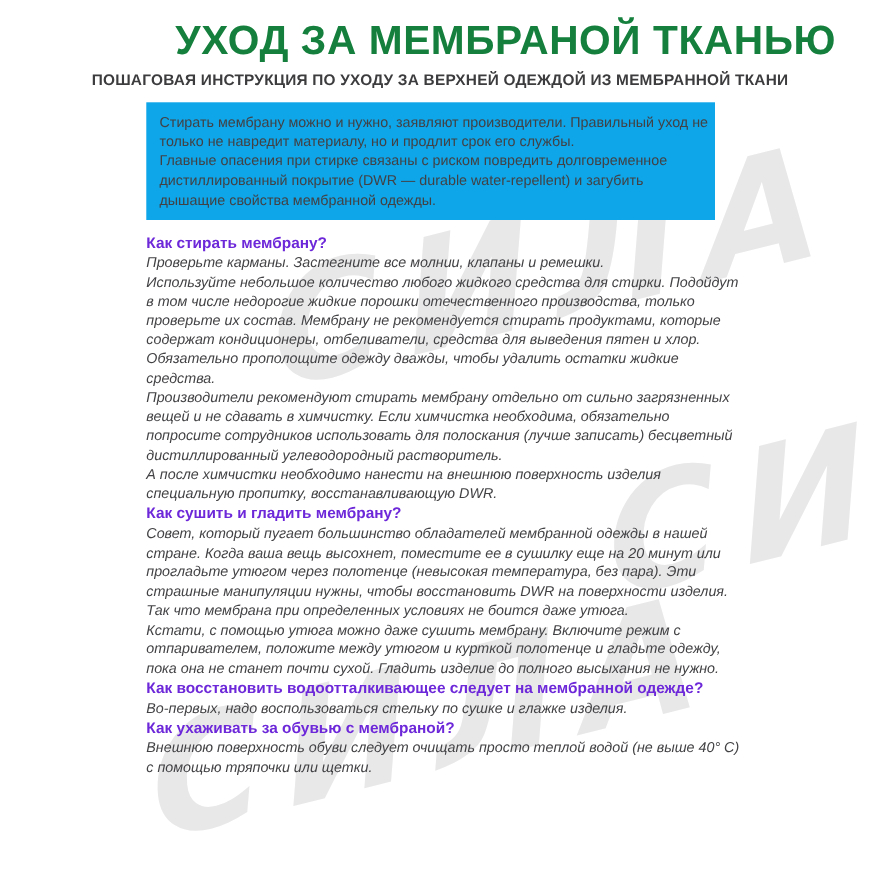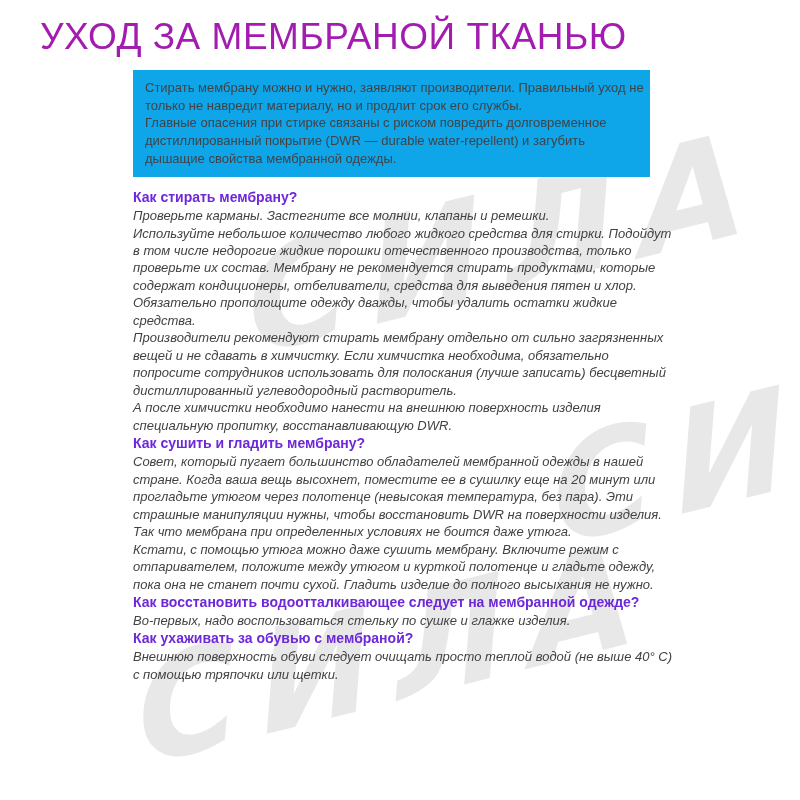--- a/index.html
+++ b/index.html
@@ -23,25 +23,25 @@
     user-select: none;
   }
   .wm-1 { left: 240px; top: 160px; }
   .wm-2 { left: 545px; top: 350px; }
   .wm-3 { left: 130px; top: 570px; }
 
   .content { position: relative; z-index: 1; }
 
   .doc-title {
     margin: 18px 40px 0 40px;
-    text-align: left;
+    text-align: right;
     font-size: 37px;
-    font-weight: 400;
+    font-weight: 700;
     letter-spacing: 0.5px;
-    color: #a21caf;
+    color: #15803d;
     line-height: 1.05;
   }
   .doc-subtitle {
     margin: 7px 40px 0 40px;
     text-align: center;
     font-size: 14px;
     font-weight: 700;
     letter-spacing: 0.2px;
     color: #3c3c3e;
   }
@@ -76,20 +76,21 @@
 
 <div class="watermark-layer">
   <span class="watermark wm-1">СИЛА</span>
   <span class="watermark wm-2">СИЛА</span>
   <span class="watermark wm-3">СИЛА</span>
 </div>
 
 <div class="content">
 
   <h1 class="doc-title">УХОД ЗА МЕМБРАНОЙ ТКАНЬЮ</h1>
+  <div class="doc-subtitle">ПОШАГОВАЯ ИНСТРУКЦИЯ ПО УХОДУ ЗА ВЕРХНЕЙ ОДЕЖДОЙ ИЗ МЕМБРАННОЙ ТКАНИ</div>
 
   <div class="intro-box">
     <p>Стирать мембрану можно и нужно, заявляют производители. Правильный уход не только не навредит материалу, но и продлит срок его службы.</p>
     <p>Главные опасения при стирке связаны с риском повредить долговременное дистиллированный покрытие (DWR — durable water-repellent) и загубить дышащие свойства мембранной одежды.</p>
   </div>
 
   <div class="body-text">
 
     <h2 class="section-heading">Как стирать мембрану?</h2>
     <p>Проверьте карманы. Застегните все молнии, клапаны и ремешки.</p>

